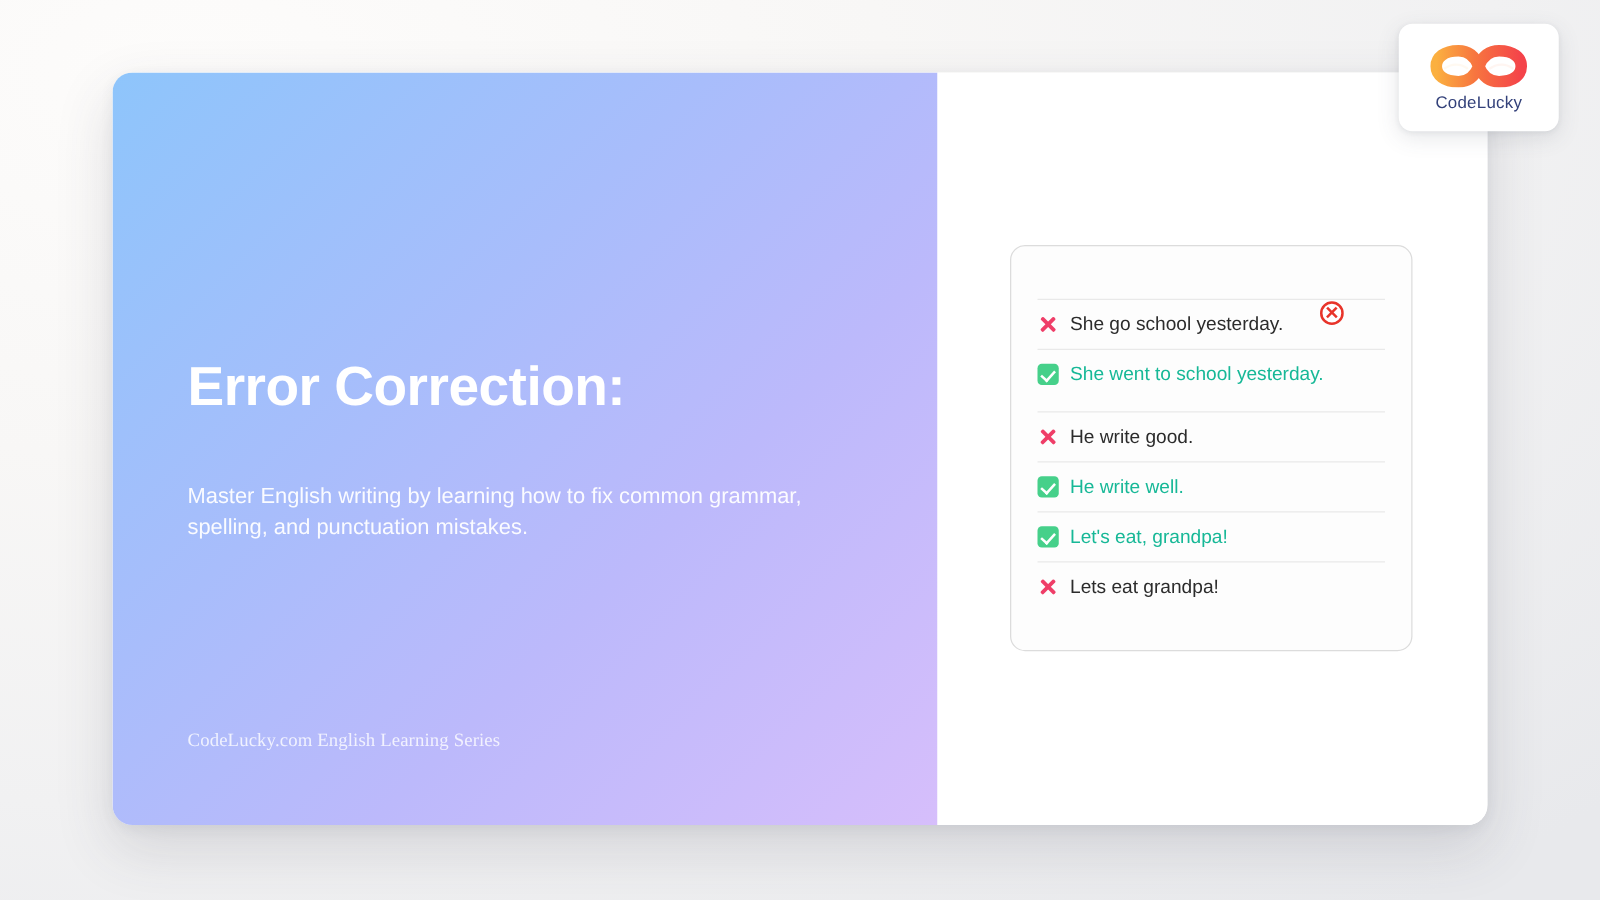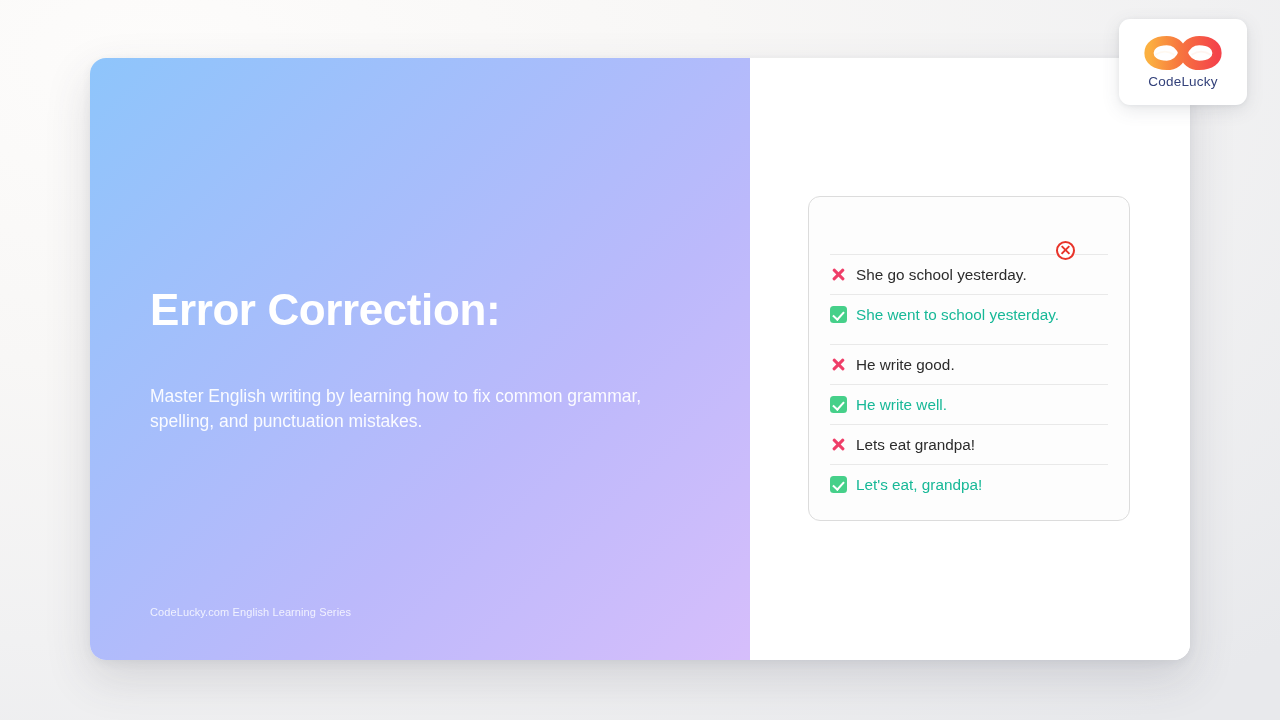--- a/index.html
+++ b/index.html
@@ -59,24 +59,25 @@
   #subhead {
     font-size: 17.5px;
     line-height: 1.44;
     color: rgba(255,255,255,0.94);
     max-width: 520px;
   }
 
   #footnote {
     position: absolute;
     left: 60px;
-    bottom: 42px;
-    font-size: 11px;
+    bottom: 58px;
+    font-size: 15px;
     color: rgba(255,255,255,0.80);
     letter-spacing: 0.1px;
+    font-family: Liberation Serif, serif;
   }
 
   
   #right-panel {
     flex: 1 1 auto;
     height: 100%;
     background: #ffffff;
     position: relative;
     display: flex;
     align-items: center;
@@ -91,21 +92,20 @@
     width: 322px;
     height: 325px;
     background: #fdfdfd;
     border: 1px solid #dcdcdc;
     border-radius: 12px;
     padding: 26px 0 0 0;
   }
 
   #examples-list {
     padding: 16px 21px;
-    margin-top: 15px;
   }
 
   .ex-row {
     display: flex;
     align-items: center;
     gap: 9px;
     height: 40px;
     border-top: 1px solid #e9e9e9;
     font-size: 15.3px;
     white-space: nowrap;
@@ -239,26 +239,26 @@
         <div class="ex-row pair-start">
           <span class="ex-icon cross"></span>
           <span class="ex-text wrong">He write good.</span>
         </div>
         <div class="ex-row">
           <span class="ex-icon check"></span>
           <span class="ex-text correct">He write well.</span>
         </div>
 
         <div class="ex-row">
+          <span class="ex-icon check"></span>
+          <span class="ex-text correct">Let's eat, grandpa!</span>
+        </div>
+        <div class="ex-row">
           <span class="ex-icon cross"></span>
           <span class="ex-text wrong">Lets eat grandpa!</span>
-        </div>
-        <div class="ex-row">
-          <span class="ex-icon check"></span>
-          <span class="ex-text correct">Let's eat, grandpa!</span>
         </div>
 
       </div>
     </div>
   </div>
 </div>
 
 <div id="brand-badge">
   <svg id="brand-logo" viewBox="0 0 100 44">
     <defs>

